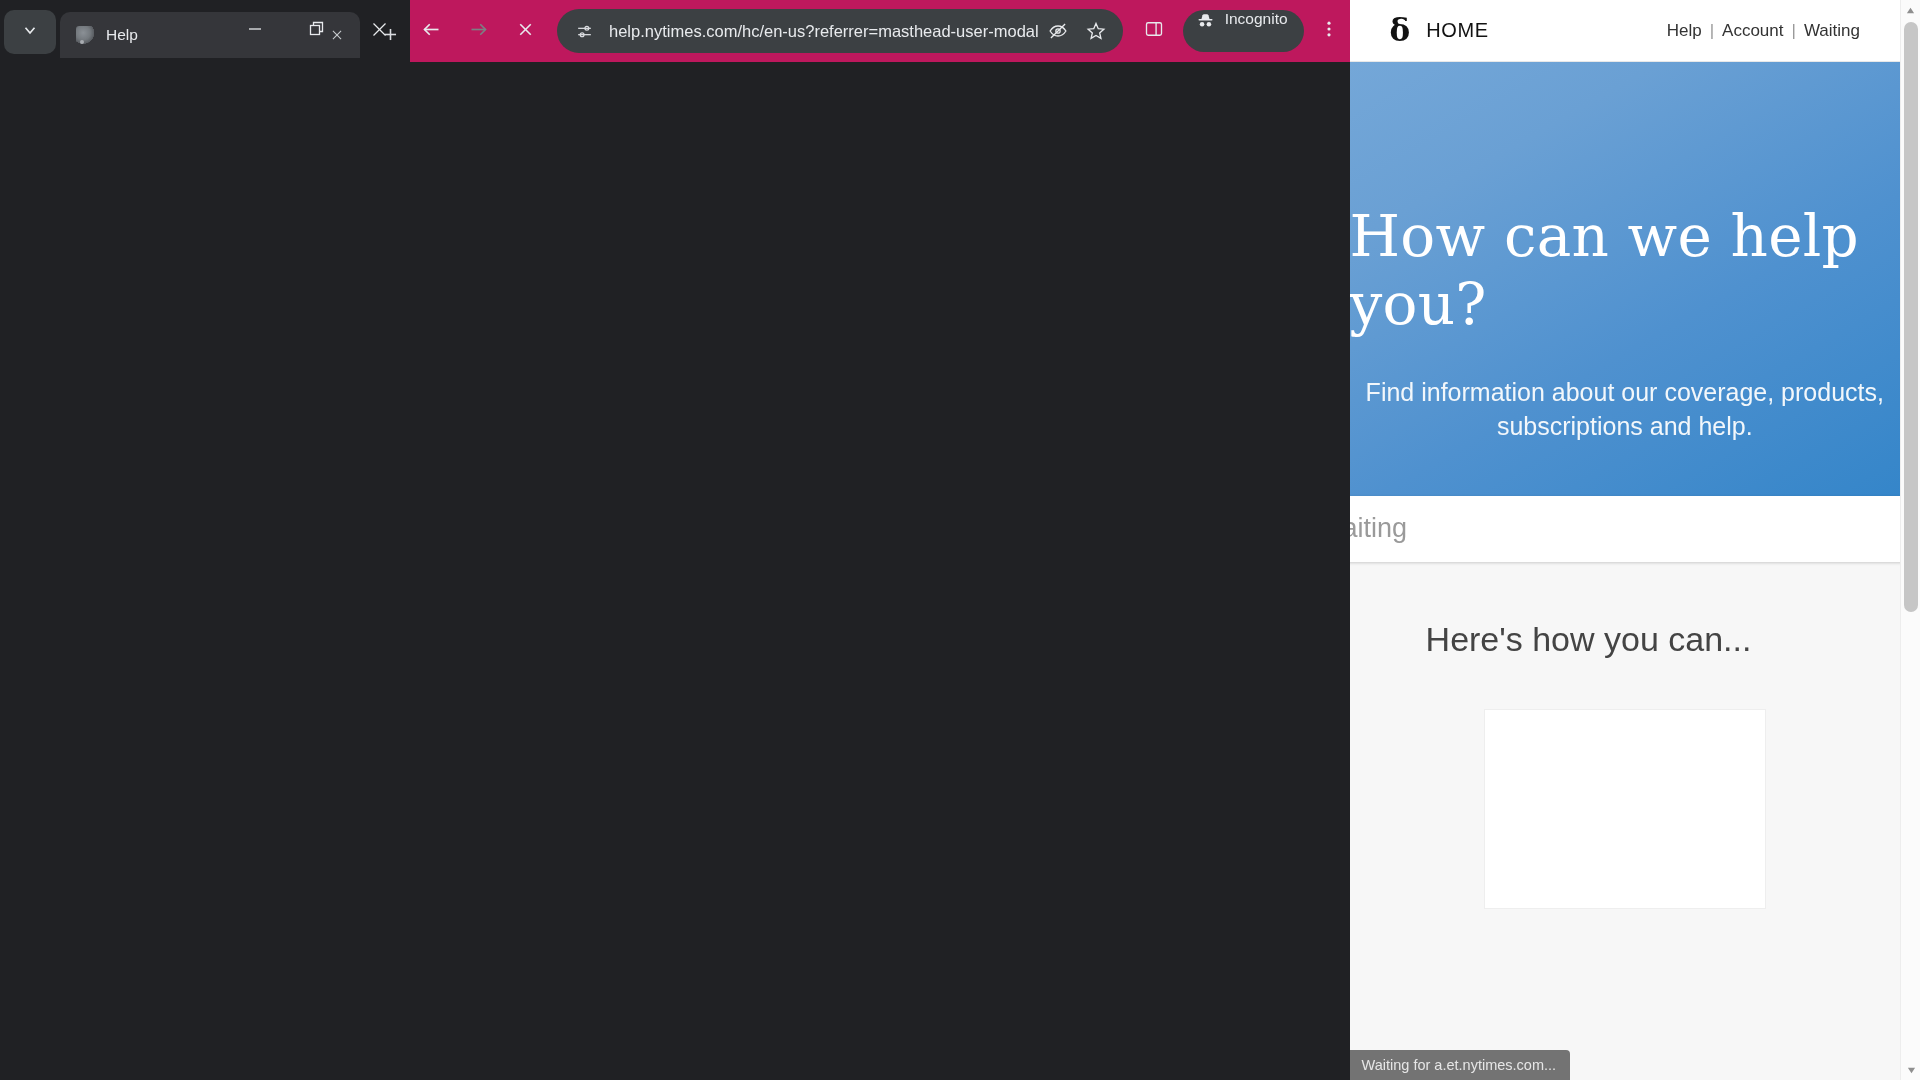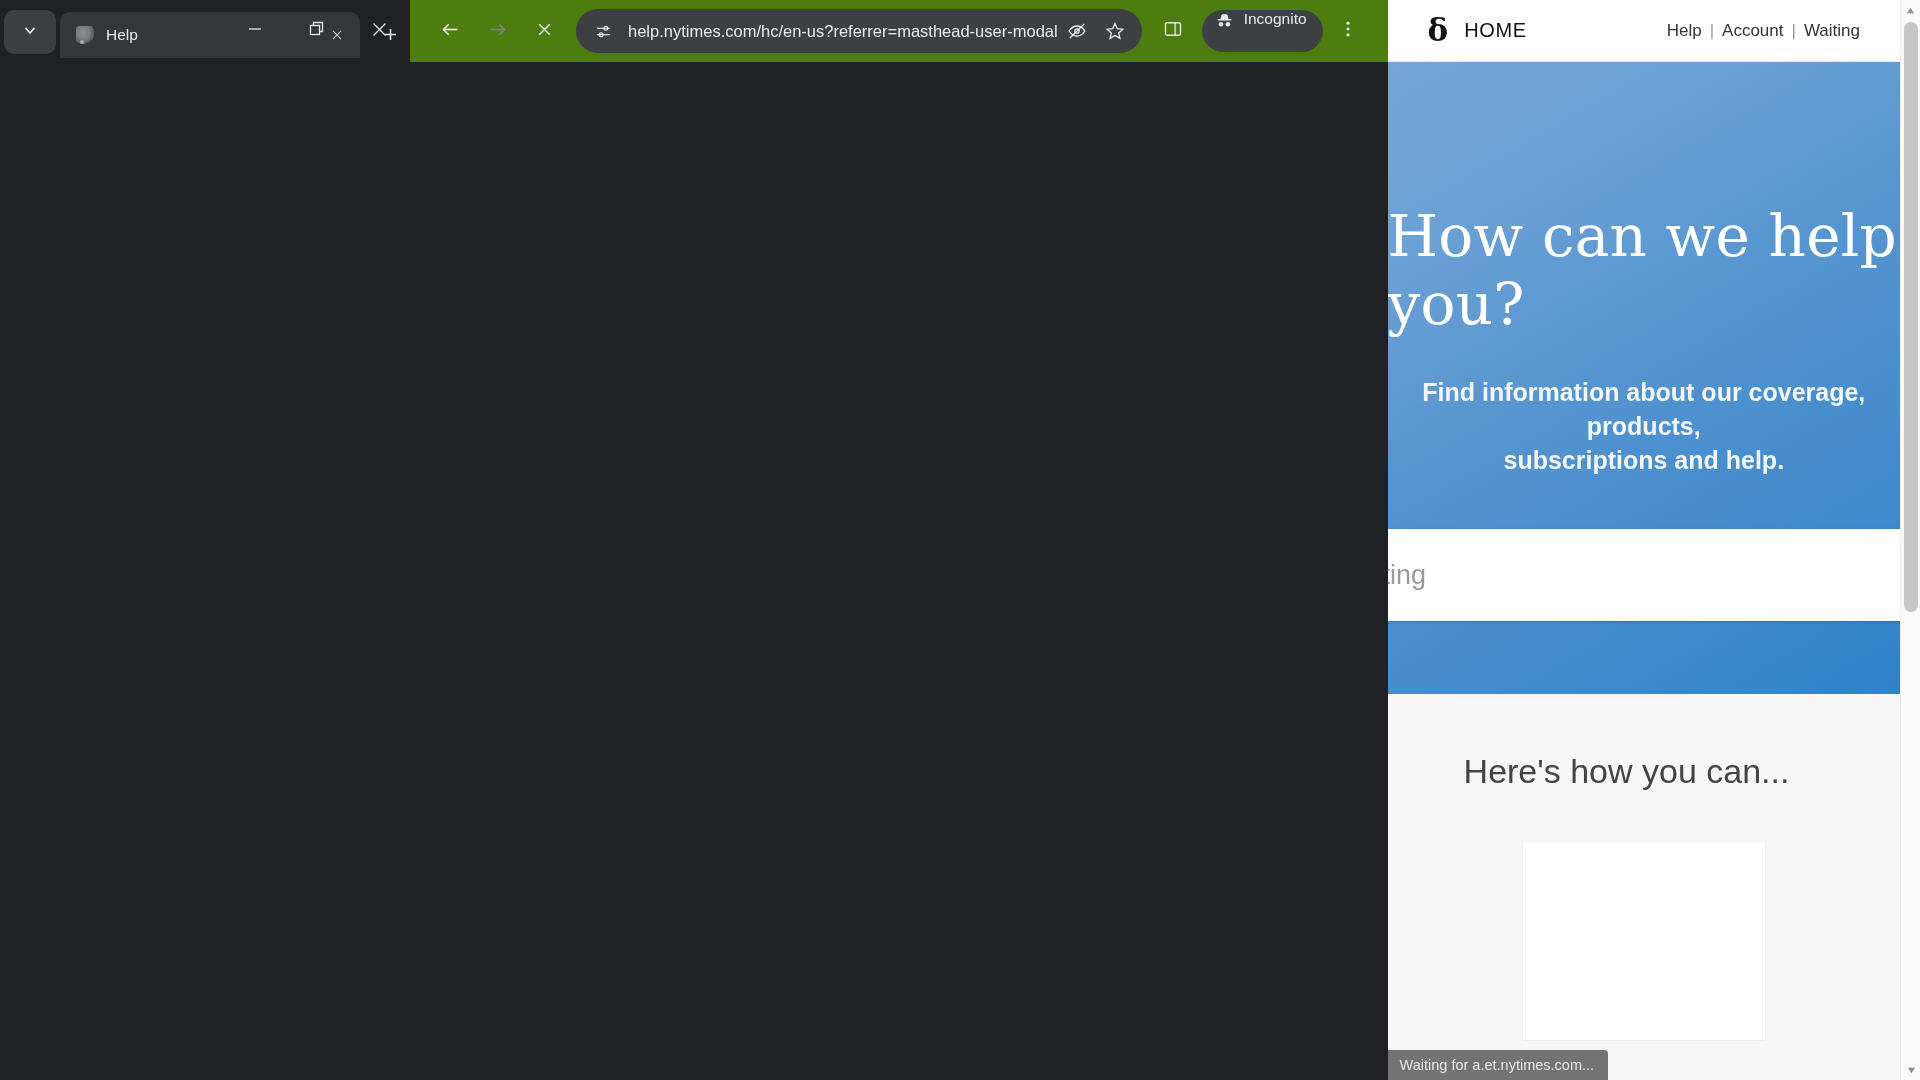--- a/index.html
+++ b/index.html
@@ -54,22 +54,22 @@
     display: flex; align-items: center; justify-content: center; cursor: pointer;
   }
   .newtab svg { width: 19px; height: 19px; stroke: #dadce0; stroke-width: 2; }
 
   .wincontrols { position: absolute; right: 0; top: 0; height: 58px; display: flex; }
   .wc { width: 62px; height: 58px; display: flex; align-items: center; justify-content: center; cursor: pointer; }
   .wc svg { stroke: #e8eaed; fill: none; stroke-width: 1.3; }
 
   
   .toolbar {
-    height: 62px; flex: 0 0 62px; background: #4d7c0f;
-    display: flex; align-items: center; padding: 0 19px;
+    height: 62px; flex: 0 0 62px; background: #be185d;
+    display: flex; align-items: center; padding: 0 0;
   }
   .navbtn {
     width: 42px; height: 42px; border-radius: 50%; margin-right: 5px;
     display: flex; align-items: center; justify-content: center; cursor: pointer;
   }
   .navbtn svg { width: 21px; height: 21px; fill: none; stroke: #e8eaed; stroke-width: 1.9; }
   .navbtn.disabled svg { stroke: #7c8084; }
 
   .omnibox {
     flex: 1; height: 44px; background: #3c4043; border-radius: 22px;
@@ -104,32 +104,32 @@
   }
   .brand { display: flex; align-items: center; gap: 16px; cursor: pointer; }
   .nyt-t { font-family: "DejaVu Serif", "Liberation Serif", serif; font-size: 31px; color: #121212; line-height: 1; font-weight: 700; }
   .brand-word { font-size: 20px; font-weight: 400; letter-spacing: .6px; color: #121212; }
   .header-nav { margin-left: auto; display: flex; align-items: center; font-size: 17px; color: #333; }
   .header-nav a { color: #333; text-decoration: none; cursor: pointer; }
   .header-nav .sep { margin: 0 8px; color: #999; }
 
   
   .hero {
-    height: 632px; position: relative;
+    height: 500px; position: relative;
     background: linear-gradient(150deg, #74a7d8 0%, #6aa0d4 22%, #4f91cf 55%, #2f83c8 100%);
     display: flex; flex-direction: column; align-items: center;
   }
   .hero h1 {
     font-family: "DejaVu Serif", "Liberation Serif", serif;
     font-size: 58px; color: #ffffff; font-weight: 400; margin-top: 140px;
     letter-spacing: .2px;
   }
   .hero p {
     margin-top: 38px; font-size: 25px; color: #f2f7fb; text-align: center;
-    line-height: 1.35; font-weight: 700;
+    line-height: 1.35; font-weight: 400;
   }
   .searchwrap {
     margin-top: 52px; width: 745px; height: 92px; background: #ffffff;
     box-shadow: 0 1px 3px rgba(0,0,0,.18);
     display: flex; align-items: center; padding: 0 28px; cursor: text;
   }
   .search-ico { font-size: 27px; line-height: 1; margin-right: 4px; }
   .search-ph { font-size: 27px; color: #9a9a9a; font-weight: 300; }
 
   

